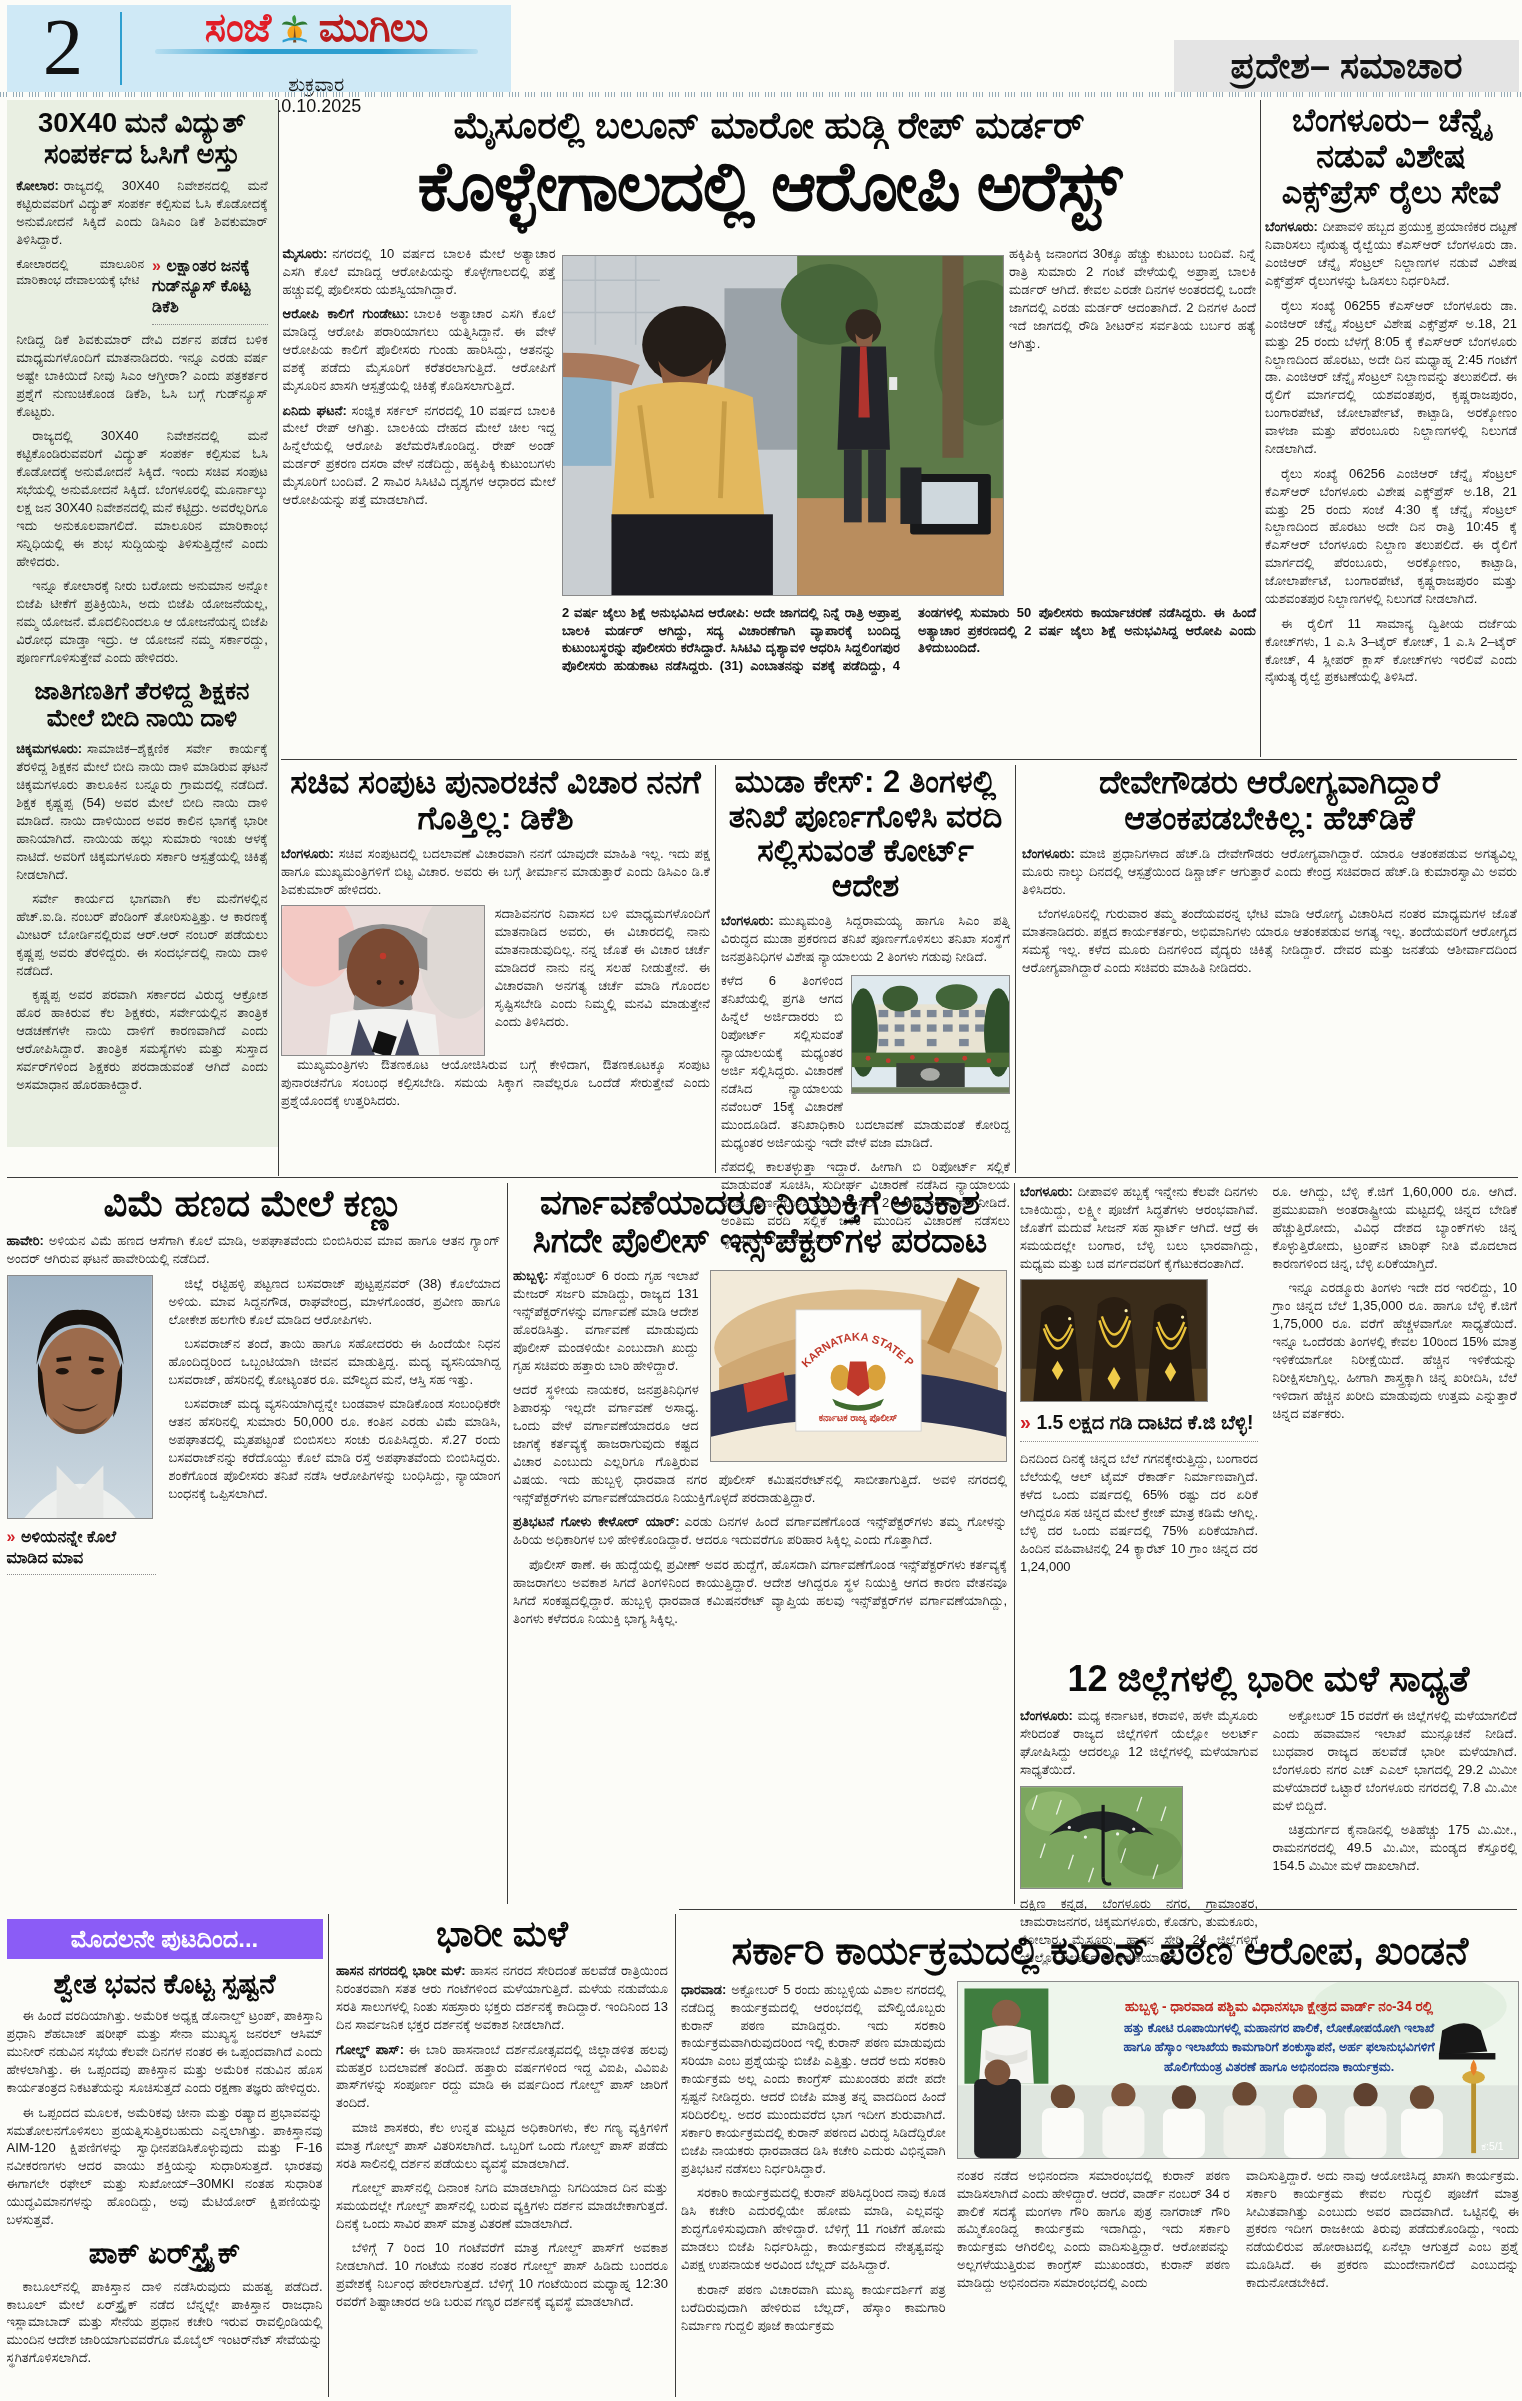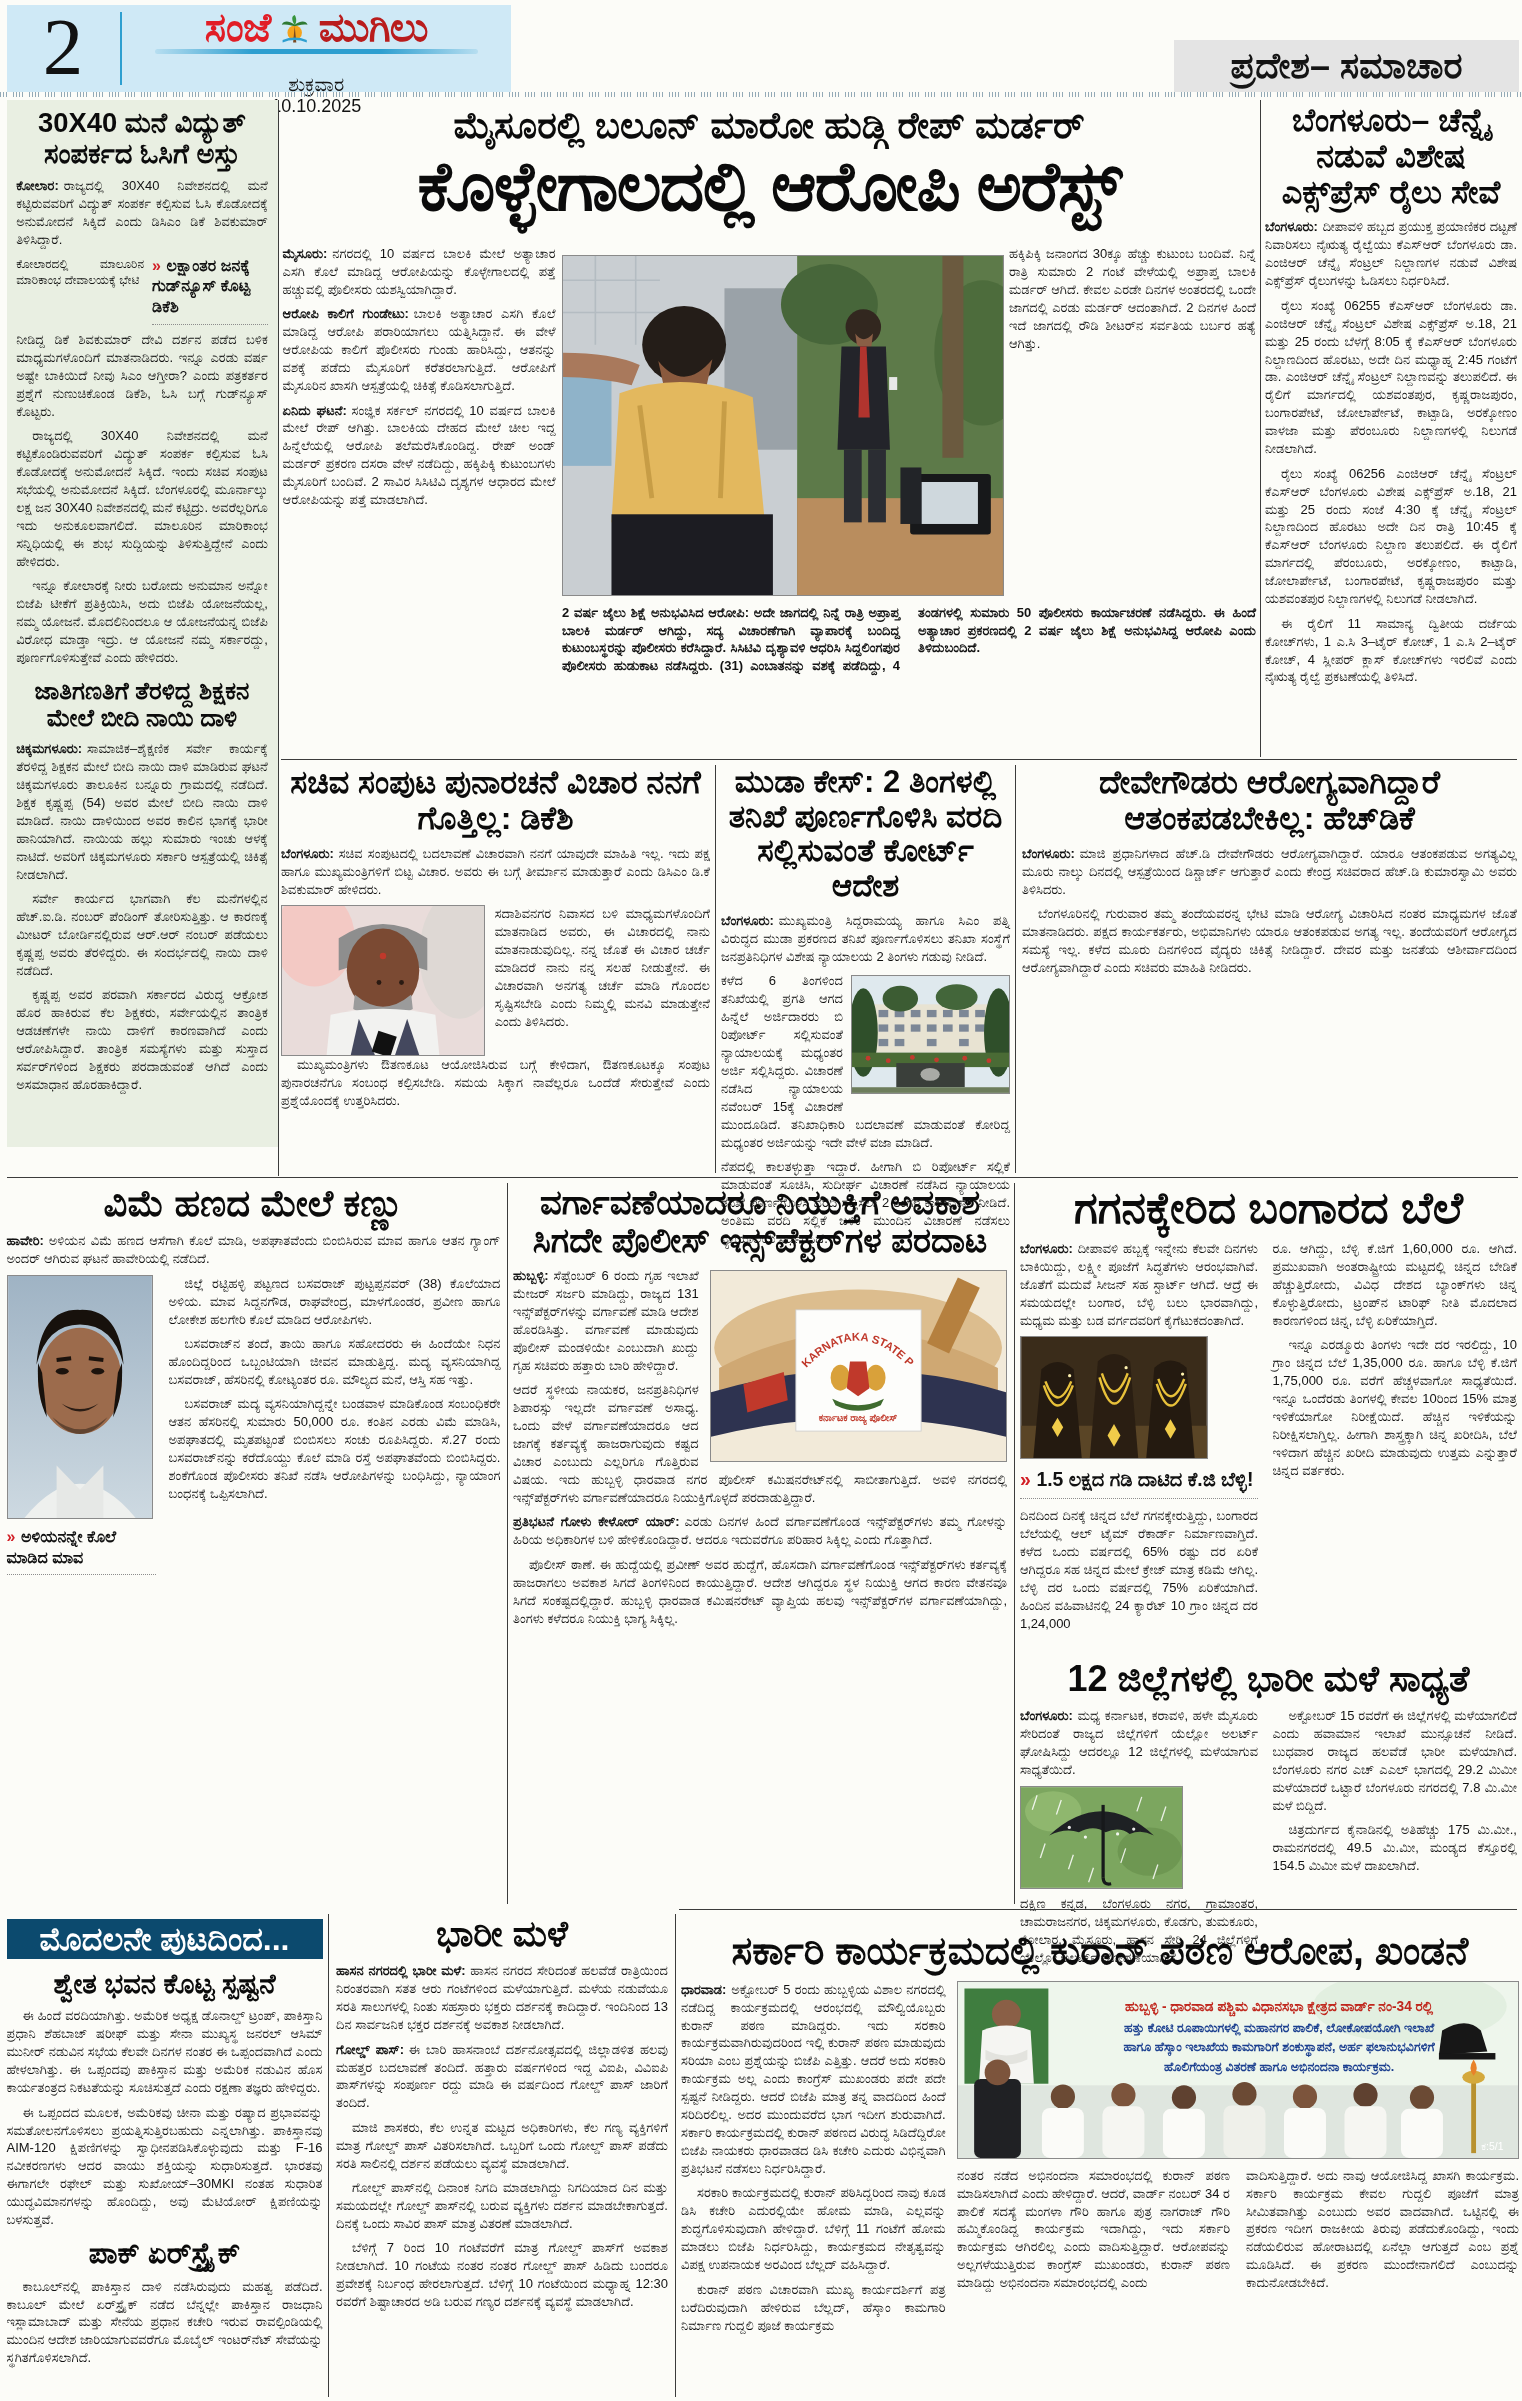--- a/index.html
+++ b/index.html
@@ -31,22 +31,22 @@
   .mdate{font-size:18px}
   .secbox{left:1174px;top:40px;width:345px;height:52px;background:#e4e4e4;
           display:flex;align-items:center;justify-content:center;
           font-size:36px;font-weight:bold;color:#141414}
   .dotrule{left:0;top:92px;width:1523px;height:4.8px;
            background:repeating-linear-gradient(90deg,#93a9b6 0 0.8px,transparent 0.8px 3.2px)}
   .green{left:6.5px;top:100px;width:271px;height:1047px;background:#e9efe2;
          padding:8px 9.7px;box-sizing:border-box}
   .capb{font-weight:bold}
   .qcols{column-count:2;column-gap:16px;margin-top:8px}
-  .blackbar{background:#0c4a6e;color:#fff;text-align:center;font-weight:bold;
-            font-size:32px;line-height:40px;height:40px;margin-bottom:9.7px}
+  .blackbar{background:#8b5cf6;color:#fff;text-align:center;font-weight:bold;
+            font-size:24px;line-height:40px;height:40px;margin-bottom:9.7px}
 </style>
 </head>
 <body>
 
 <div class="page">
 
   <div class="abs mast">
     <div class="pgnum">2</div>
     <div class="mastsep"></div>
     <div class="brandwrap">
@@ -308,21 +308,20 @@
     </figure>
     <p class="b"><b class="dl">ಹುಬ್ಬಳ್ಳಿ:</b><span>ಸೆಪ್ಟೆಂಬರ್ 6 ರಂದು ಗೃಹ ಇಲಾಖೆ ಮೇಜರ್ ಸರ್ಜರಿ ಮಾಡಿದ್ದು, ರಾಜ್ಯದ 131 ಇನ್ಸ್‌ಪೆಕ್ಟರ್‌ಗಳನ್ನು ವರ್ಗಾವಣೆ ಮಾಡಿ ಆದೇಶ ಹೊರಡಿಸಿತ್ತು. ವರ್ಗಾವಣೆ ಮಾಡುವುದು ಪೊಲೀಸ್ ಮಂಡಳಿಯೇ ಎಂಬುದಾಗಿ ಖುದ್ದು ಗೃಹ ಸಚಿವರು ಹತ್ತಾರು ಬಾರಿ ಹೇಳಿದ್ದಾರೆ.</span></p>
     <p class="b">ಆದರೆ ಸ್ಥಳೀಯ ನಾಯಕರ, ಜನಪ್ರತಿನಿಧಿಗಳ ಶಿಪಾರಸ್ಸು ಇಲ್ಲದೇ ವರ್ಗಾವಣೆ ಅಸಾಧ್ಯ. ಒಂದು ವೇಳೆ ವರ್ಗಾವಣೆಯಾದರೂ ಆದ ಜಾಗಕ್ಕೆ ಕರ್ತವ್ಯಕ್ಕೆ ಹಾಜರಾಗುವುದು ಕಷ್ಟದ ವಿಚಾರ ಎಂಬುದು ಎಲ್ಲರಿಗೂ ಗೊತ್ತಿರುವ ವಿಷಯ. ಇದು ಹುಬ್ಬಳ್ಳಿ ಧಾರವಾಡ ನಗರ ಪೊಲೀಸ್ ಕಮಿಷನರೇಟ್‌ನಲ್ಲಿ ಸಾಬೀತಾಗುತ್ತಿದೆ. ಅವಳಿ ನಗರದಲ್ಲಿ ಇನ್ಸ್‌ಪೆಕ್ಟರ್‌ಗಳು ವರ್ಗಾವಣೆಯಾದರೂ ನಿಯುಕ್ತಿಗೊಳ್ಳದೆ ಪರದಾಡುತ್ತಿದ್ದಾರೆ.</p>
     <p class="b"><b class="dl">ಪ್ರತಿಭಟನೆ ಗೋಳು ಕೇಳೋರ್ ಯಾರ್:</b><span>ಎರಡು ದಿನಗಳ ಹಿಂದೆ ವರ್ಗಾವಣೆಗೊಂಡ ಇನ್ಸ್‌ಪೆಕ್ಟರ್‌ಗಳು ತಮ್ಮ ಗೋಳನ್ನು ಹಿರಿಯ ಅಧಿಕಾರಿಗಳ ಬಳಿ ಹೇಳಿಕೊಂಡಿದ್ದಾರೆ. ಆದರೂ ಇದುವರೆಗೂ ಪರಿಹಾರ ಸಿಕ್ಕಿಲ್ಲ ಎಂದು ಗೊತ್ತಾಗಿದೆ.</span></p>
     <p class="b ind">ಪೊಲೀಸ್ ಠಾಣೆ. ಈ ಹುದ್ದೆಯಲ್ಲಿ ಪ್ರವೀಣ್ ಅವರ ಹುದ್ದೆಗೆ, ಹೊಸದಾಗಿ ವರ್ಗಾವಣೆಗೊಂಡ ಇನ್ಸ್‌ಪೆಕ್ಟರ್‌ಗಳು ಕರ್ತವ್ಯಕ್ಕೆ ಹಾಜರಾಗಲು ಅವಕಾಶ ಸಿಗದೆ ತಿಂಗಳಿನಿಂದ ಕಾಯುತ್ತಿದ್ದಾರೆ. ಆದೇಶ ಆಗಿದ್ದರೂ ಸ್ಥಳ ನಿಯುಕ್ತಿ ಆಗದ ಕಾರಣ ವೇತನವೂ ಸಿಗದೆ ಸಂಕಷ್ಟದಲ್ಲಿದ್ದಾರೆ. ಹುಬ್ಬಳ್ಳಿ ಧಾರವಾಡ ಕಮಿಷನರೇಟ್ ವ್ಯಾಪ್ತಿಯ ಹಲವು ಇನ್ಸ್‌ಪೆಕ್ಟರ್‌ಗಳ ವರ್ಗಾವಣೆಯಾಗಿದ್ದು, ತಿಂಗಳು ಕಳೆದರೂ ನಿಯುಕ್ತಿ ಭಾಗ್ಯ ಸಿಕ್ಕಿಲ್ಲ.</p>
   </div>
 
   <div class="vr" style="left:1014px;top:1183px;height:721px"></div>
 
   <div class="abs" style="left:1020px;top:1183px;width:497px">
-    <div class="hd" style="font-size:44px">ಗಗನಕ್ಕೇರಿದ ಬಂಗಾರದ ಬೆಲೆ</div>
     <div style="display:flex;gap:14.5px">
       <div style="width:238px">
         <p class="b"><b class="dl">ಬೆಂಗಳೂರು:</b><span>ದೀಪಾವಳಿ ಹಬ್ಬಕ್ಕೆ ಇನ್ನೇನು ಕೆಲವೇ ದಿನಗಳು ಬಾಕಿಯಿದ್ದು, ಲಕ್ಷ್ಮೀ ಪೂಜೆಗೆ ಸಿದ್ಧತೆಗಳು ಆರಂಭವಾಗಿವೆ. ಜೊತೆಗೆ ಮದುವೆ ಸೀಜನ್ ಸಹ ಸ್ಟಾರ್ಟ್ ಆಗಿದೆ. ಆದ್ರೆ ಈ ಸಮಯದಲ್ಲೇ ಬಂಗಾರ, ಬೆಳ್ಳಿ ಬಲು ಭಾರವಾಗಿದ್ದು, ಮಧ್ಯಮ ಮತ್ತು ಬಡ ವರ್ಗದವರಿಗೆ ಕೈಗೆಟುಕದಂತಾಗಿದೆ.</span></p>
         <figure>
           <svg class="ph" width="186" height="121" viewBox="0 0 230 150">
             <rect width="230" height="150" fill="#3a2c1a"></rect>
             <rect y="110" width="230" height="40" fill="#5a4526"></rect>
             <path d="M15 150 L25 40 Q45 22 65 40 L75 150 Z" fill="#241a10"></path>
             <path d="M85 150 L95 30 Q115 12 135 30 L145 150 Z" fill="#2a1e12"></path>
             <path d="M155 150 L165 38 Q185 20 205 38 L215 150 Z" fill="#241a10"></path>

